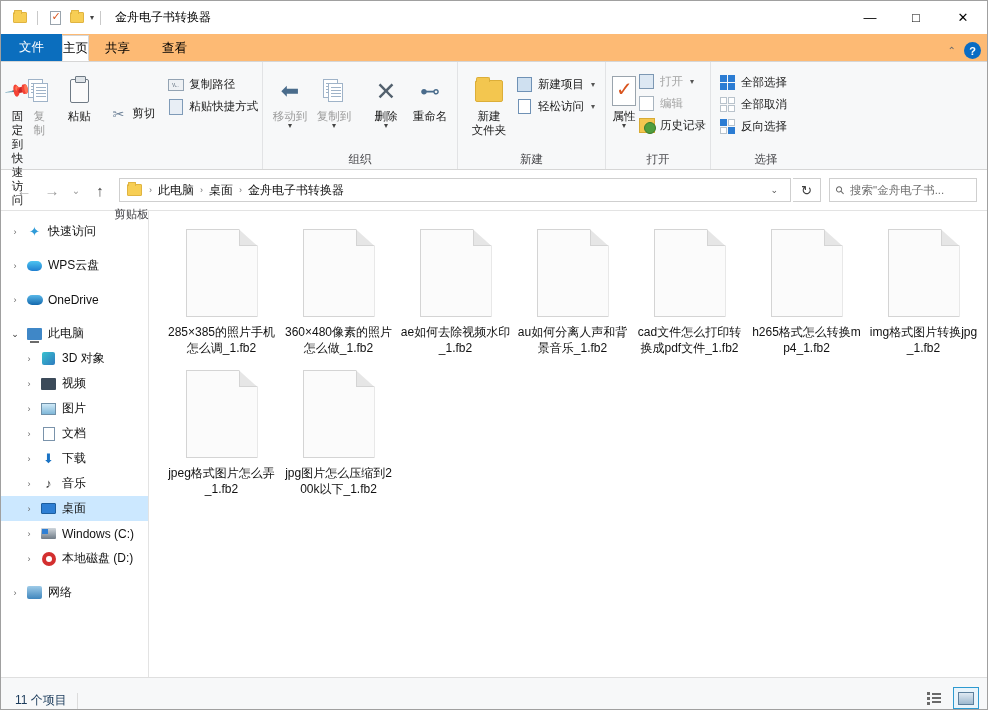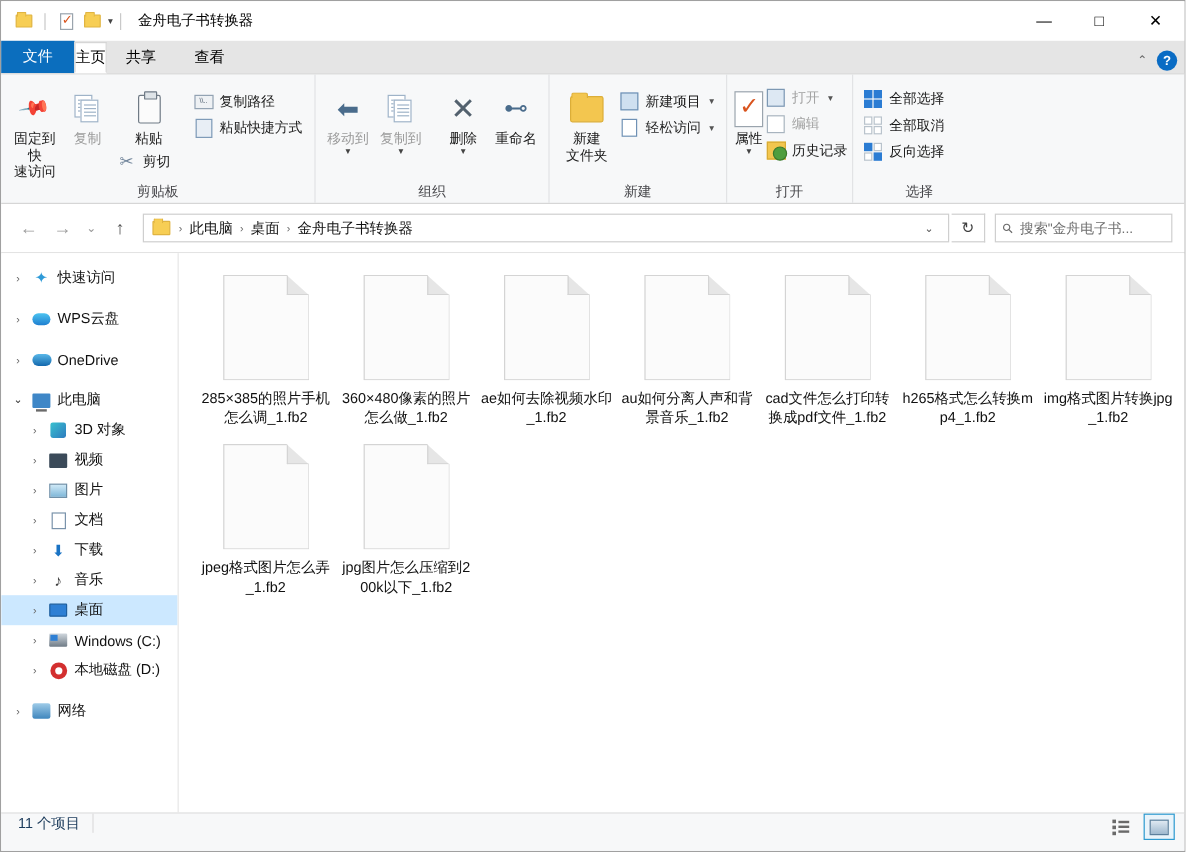--- a/index.html
+++ b/index.html
@@ -52,21 +52,21 @@
   .wincontrols { position:absolute; right:0; top:0; display:flex; height:33px; }
   .wc {
     width:46px; height:33px; display:flex; align-items:center; justify-content:center;
     font-size:13px; color:#000; background:transparent;
   }
   .wc.close-btn { width:48px; }
 
   
   .tabstrip {
     height:27px; min-height:27px; display:flex; align-items:flex-end;
-    background:#e5e5e5; position:relative;
+    background:#fdba74; position:relative;
   }
   .tab {
     height:26px; padding:0 16px; display:flex; align-items:center;
     font-size:12.5px; color:#000;
   }
   .tab.file-tab {
     background:#0b6ebe; color:#fff; height:27px; padding:0 18px;
   }
   .tab.active {
     background:#ffffff; border:1px solid #d6d6d6; border-bottom:1px solid #ffffff;
@@ -254,21 +254,21 @@
     clip-path: polygon(0 0, 100% 100%, 0 100%);
   }
   .filename {
     font-size:12px; line-height:16px; color:#111; text-align:center;
     word-break: break-all; width:112px;
   }
 
   
   .statusbar {
     height:16px; min-height:32px; background:#f7f8f9; border-top:1px solid #dfdfdf;
-    display:flex; align-items:flex-start; padding:0 8px; position:relative;
+    display:flex; align-items:flex-end; padding:0 8px; position:relative;
   }
   .status-text { font-size:12px; color:#1a3a5a; padding-left:6px; }
   .status-sep { width:1px; height:16px; background:#dcdcdc; margin-left:10px; }
   .viewtoggles { position:absolute; right:8px; display:flex; gap:6px; align-items:center; }
   .vt { width:26px; height:22px; display:flex; align-items:center; justify-content:center; }
   .vt.active { border:1px solid #2e9ad0; background:#e9f4fb; }
   .vt-details { display:flex; gap:2px; align-items:center; }
   .vt-details .dots { display:flex; flex-direction:column; gap:2px; }
   .vt-details .dots i { width:3px; height:3px; background:#6a6a6a; display:block; }
   .vt-details .bars { display:flex; flex-direction:column; gap:2px; }
@@ -341,21 +341,21 @@
                     <i></i>
                     <i></i>
                     <i></i>
                     <i></i>
                   </span>
                 </span>
             </span>
           </span>
           <span>复制</span>
         </div>
-        <div style="display:flex;flex-direction:column;align-items:flex-start;">
+        <div style="display:flex;align-items:flex-end;">
           <div class="big-btn">
             <span class="big-ico">
                 <span class="clip-ico"></span>
               </span>
             <span>粘贴</span>
           </div>
           <div class="small-btn" style="margin-top:2px">
             <span class="small-ico">
                 <span class="scissor">✂</span>
               </span>

